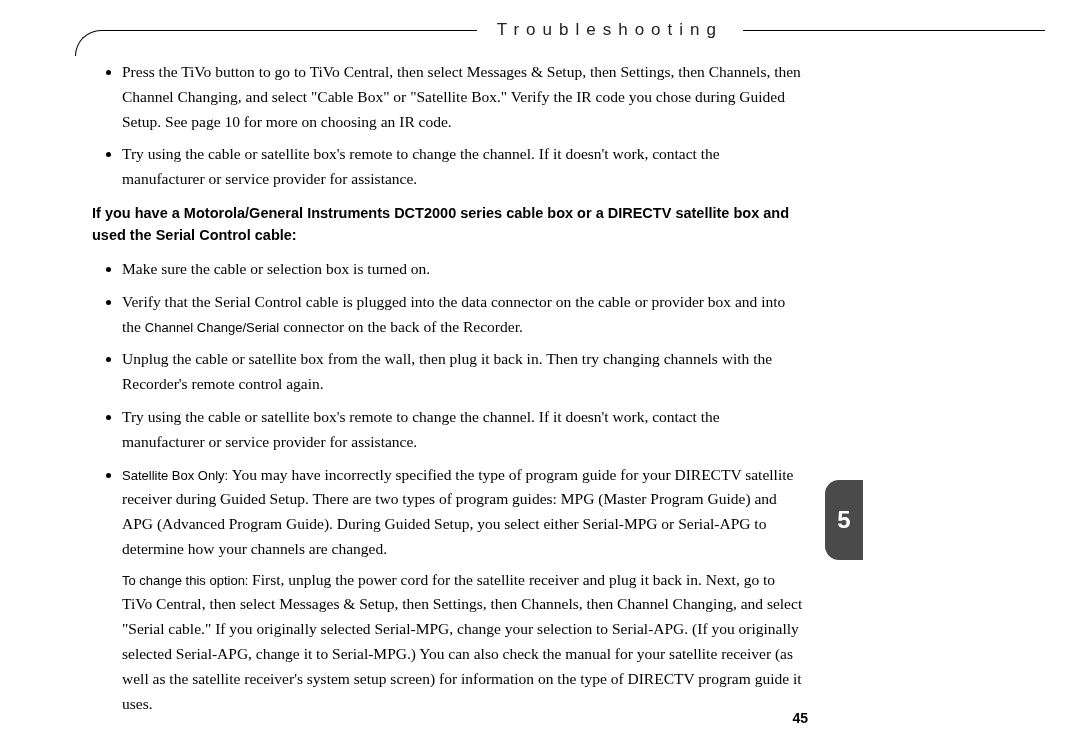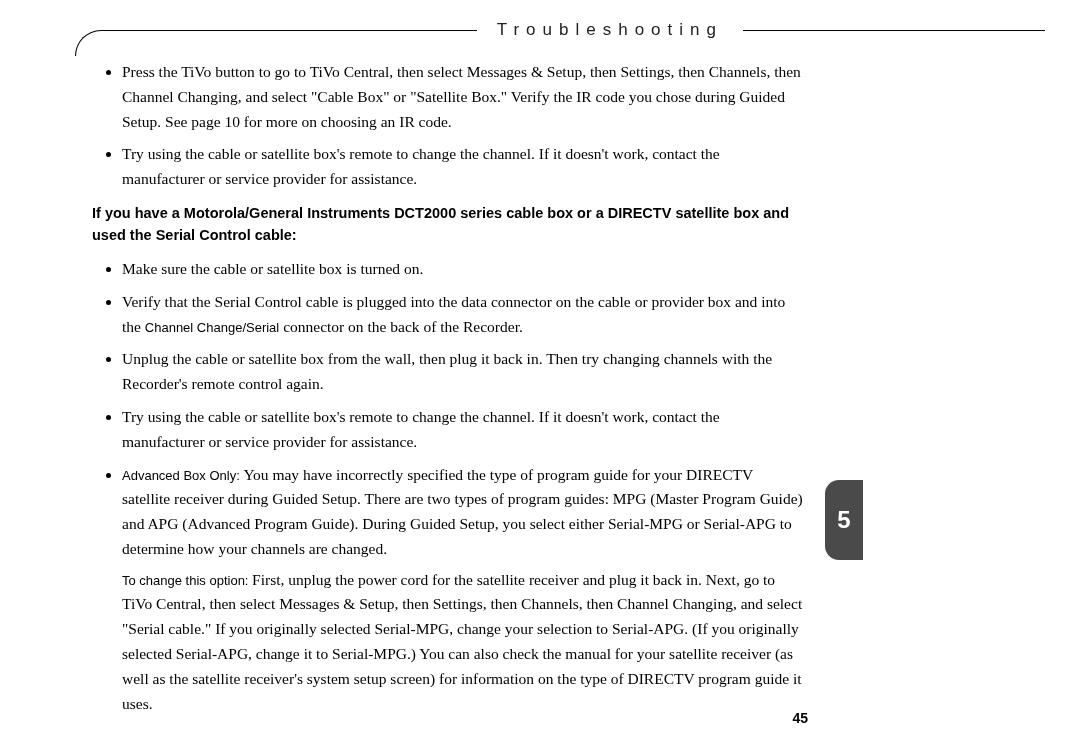--- a/index.html
+++ b/index.html
@@ -107,28 +107,28 @@
   <div class="content">
 
     <ul>
       <li>Press the TiVo button to go to TiVo Central, then select Messages &amp; Setup, then Settings, then Channels, then Channel Changing, and select "Cable Box" or "Satellite Box." Verify the IR code you chose during Guided Setup. See page 10 for more on choosing an IR code.</li>
       <li>Try using the cable or satellite box's remote to change the channel. If it doesn't work, contact the manufacturer or service provider for assistance.</li>
     </ul>
 
     <p class="intro">If you have a Motorola/General Instruments DCT2000 series cable box or a DIRECTV satellite box and used the Serial Control cable:</p>
 
     <ul>
-      <li>Make sure the cable or satellite box is turned on.</li>
+      <li>Make sure the cable or selection box is turned on.</li>
       <li>
         <span>Verify that the Serial Control cable is plugged into the data connector on the cable or provider box and into the </span><span class="hbold">Channel Change/Serial</span><span> connector on the back of the Recorder.</span>
       </li>
       <li>Unplug the cable or satellite box from the wall, then plug it back in. Then try changing channels with the Recorder's remote control again.</li>
       <li>Try using the cable or satellite box's remote to change the channel. If it doesn't work, contact the manufacturer or service provider for assistance.</li>
       <li>
-        <span class="hbold">Advanced Box Only: </span><span>You may have incorrectly specified the type of program guide for your DIRECTV satellite receiver during Guided Setup. There are two types of program guides: MPG (Master Program Guide) and APG (Advanced Program Guide). During Guided Setup, you select either Serial-MPG or Serial-APG to determine how your channels are changed.</span>
+        <span class="hbold">Satellite Box Only: </span><span>You may have incorrectly specified the type of program guide for your DIRECTV satellite receiver during Guided Setup. There are two types of program guides: MPG (Master Program Guide) and APG (Advanced Program Guide). During Guided Setup, you select either Serial-MPG or Serial-APG to determine how your channels are changed.</span>
         <p class="nested-para">
           <span class="hbold">To change this option: </span><span>First, unplug the power cord for the satellite receiver and plug it back in. Next, go to TiVo Central, then select Messages &amp; Setup, then Settings, then Channels, then Channel Changing, and select "Serial cable." If you originally selected Serial-MPG, change your selection to Serial-APG. (If you originally selected Serial-APG, change it to Serial-MPG.) You can also check the manual for your satellite receiver (as well as the satellite receiver's system setup screen) for information on the type of DIRECTV program guide it uses.</span>
         </p>
       </li>
     </ul>
 
   </div>
 
   <div class="side-tab">5</div>
 

